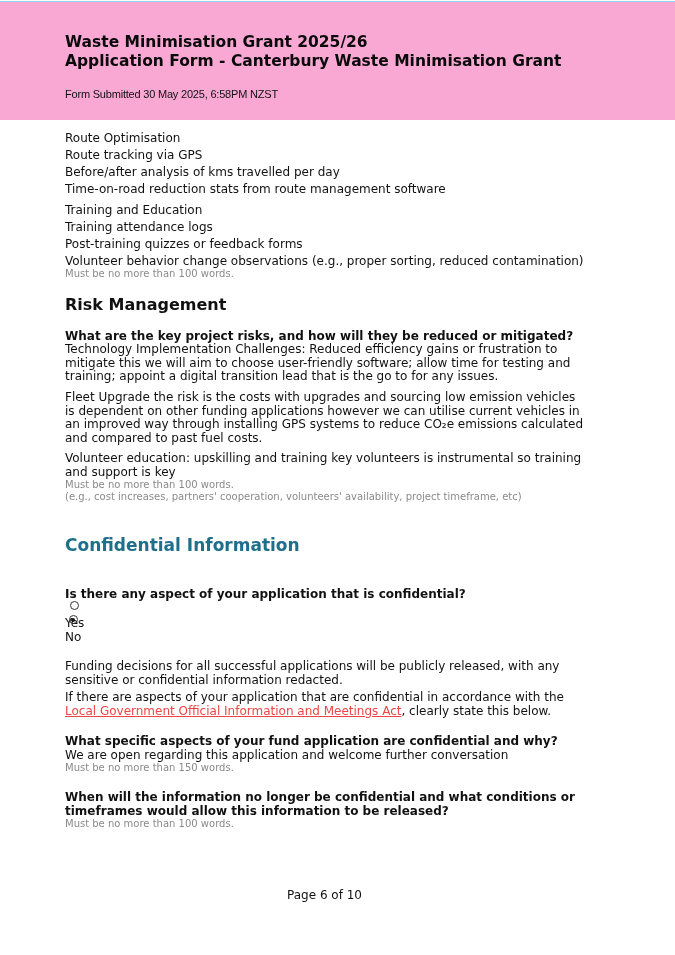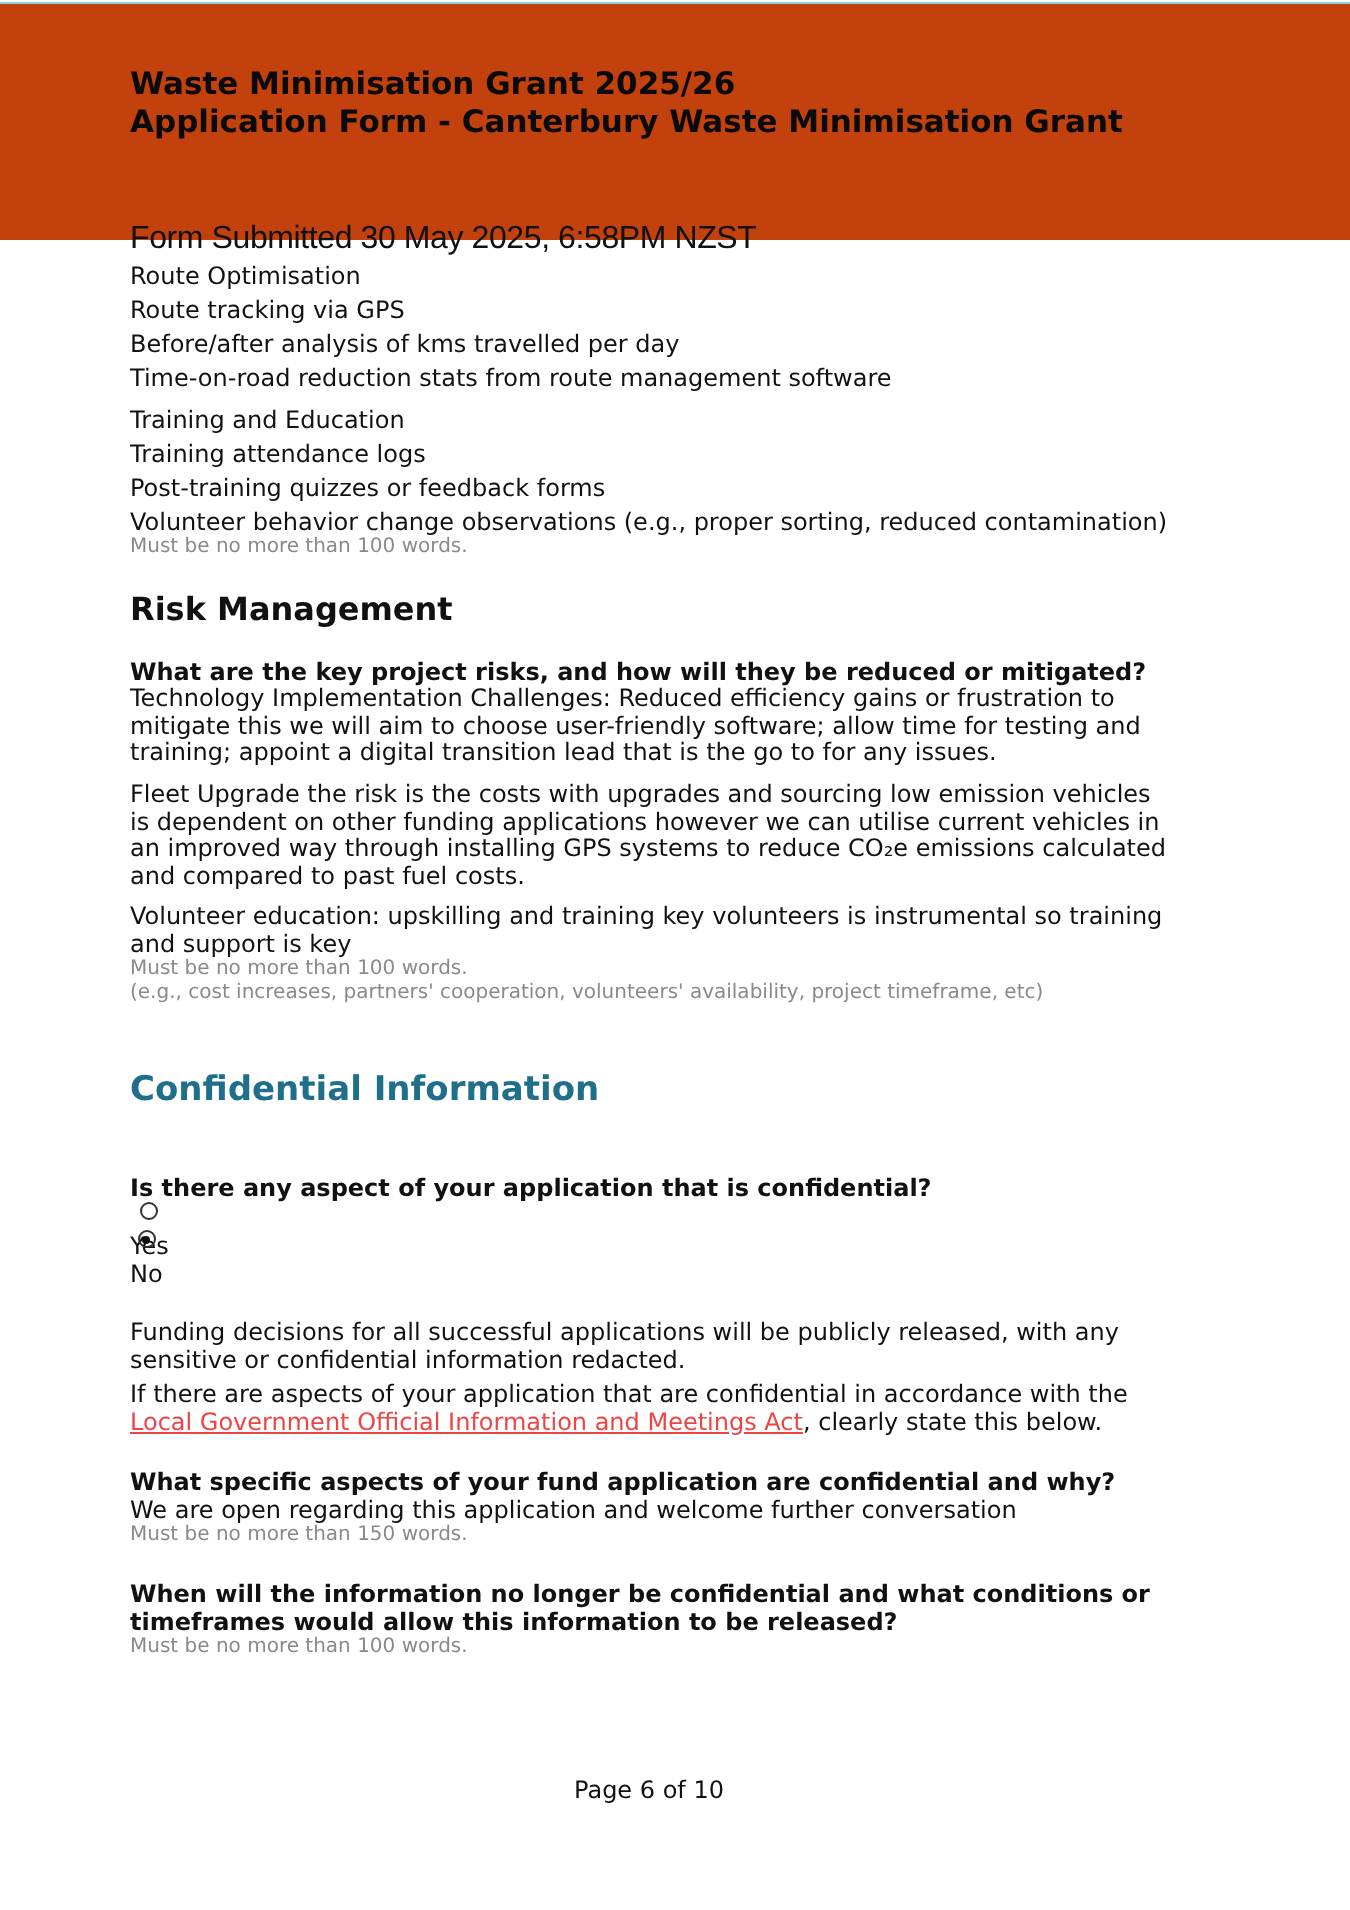--- a/index.html
+++ b/index.html
@@ -2,27 +2,27 @@
 <html><head>
   <meta charset="utf-8">
   <style>
     html, body { margin: 0; padding: 0; }
     body {
       width: 675px; height: 955px; background: #ffffff; position: relative; overflow: hidden;
       font-family: "DejaVu Sans", sans-serif; color: #111;
     }
     .header {
       position: absolute; left: 0; top: 1px; width: 675px; height: 118px;
-      background: #c2410c; border-top: 1px solid #8fd2ec;
+      background: #f9a8d4; border-top: 1px solid #8fd2ec;
     }
     .hdr-title { position: absolute; left: 65px; font-family: "DejaVu Sans", sans-serif; font-weight: bold; color: #0a0a0a; white-space: nowrap; }
     .h1 { top: 31px; font-size: 15.5px; }
     .h2 { top: 50px; font-size: 15.5px; }
     .h3 { top: 69px; font-size: 13.2px; }
-    .hsub { position: absolute; left: 65px; top: 86px; font-family: "Liberation Sans", sans-serif; font-size: 16px; color: #111; letter-spacing: -0.2px; margin-top: 23px; }
+    .hsub { position: absolute; left: 65px; top: 86px; font-family: "Liberation Sans", sans-serif; font-size: 11px; color: #111; letter-spacing: -0.2px; }
     .line { position: absolute; left: 65px; font-size: 12px; line-height: 14px; white-space: nowrap; color: #111; }
     .para { position: absolute; left: 65px; width: 520px; font-size: 12px; line-height: 13.6px; color: #111; }
     .hint { position: absolute; left: 65px; font-size: 10px; line-height: 12px; color: #8a8a8a; white-space: nowrap; }
     .q { position: absolute; left: 65px; width: 520px; font-size: 12px; line-height: 14px; font-weight: bold; color: #111; }
     .sec { position: absolute; left: 65px; font-size: 16px; font-weight: bold; color: #111; white-space: nowrap; }
     .sec-blue { position: absolute; left: 65px; font-size: 17px; font-weight: bold; color: #1f6f8b; white-space: nowrap; }
     .radio-row { position: absolute; left: 65px; font-size: 12px; line-height: 14px; display: flex; align-items: center; gap: 6px; white-space: nowrap; flex-direction: column; }
     .radio {
       width: 7px; height: 7px; border: 1px solid #333; border-radius: 50%; display: inline-block; position: relative; box-sizing: content-box;
     }

